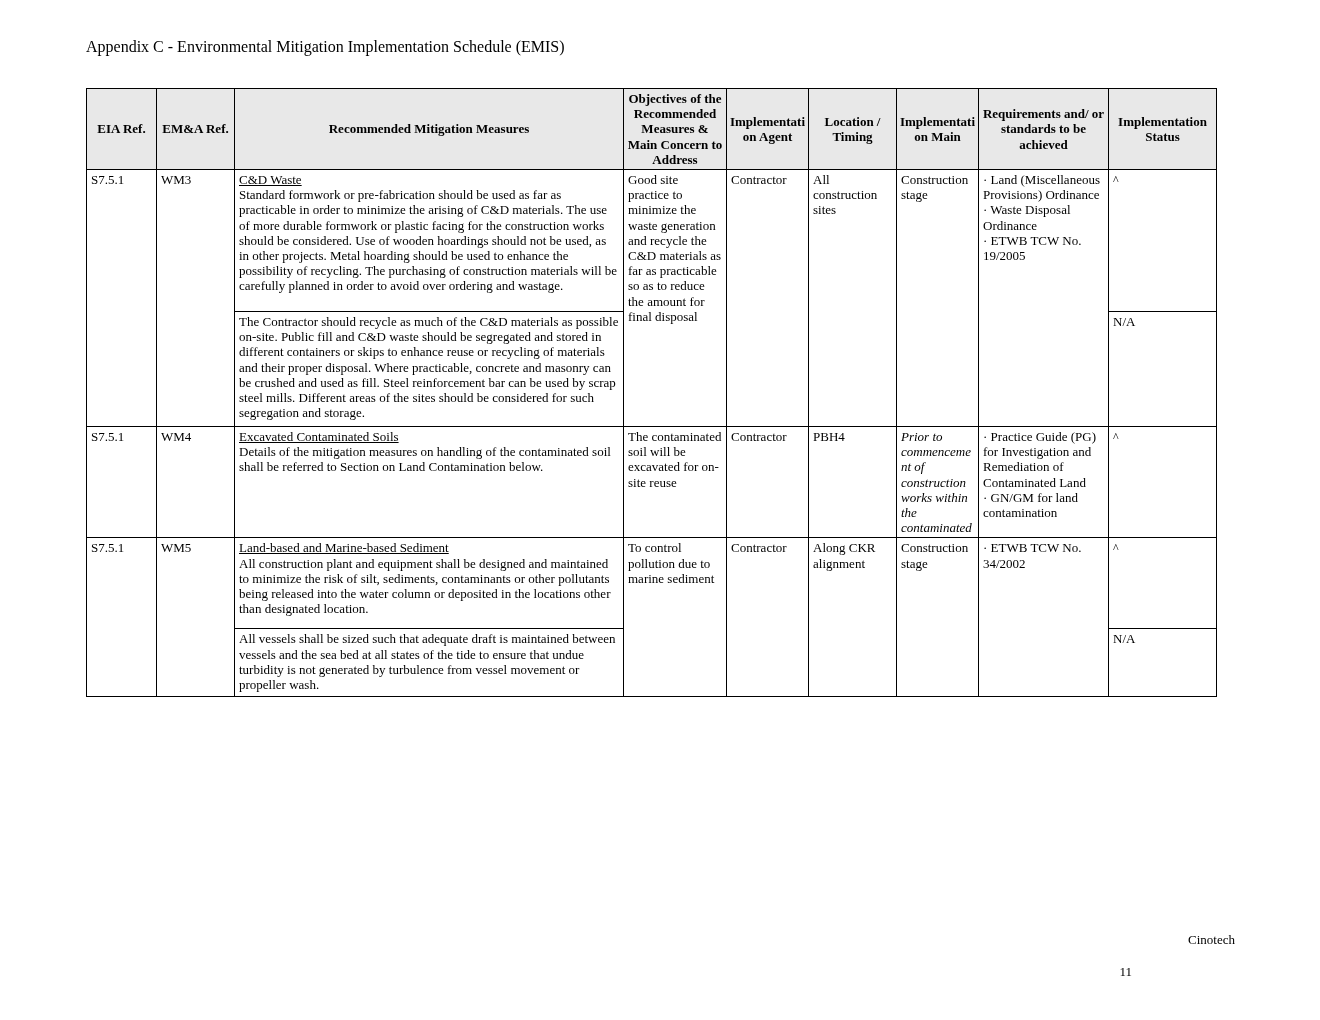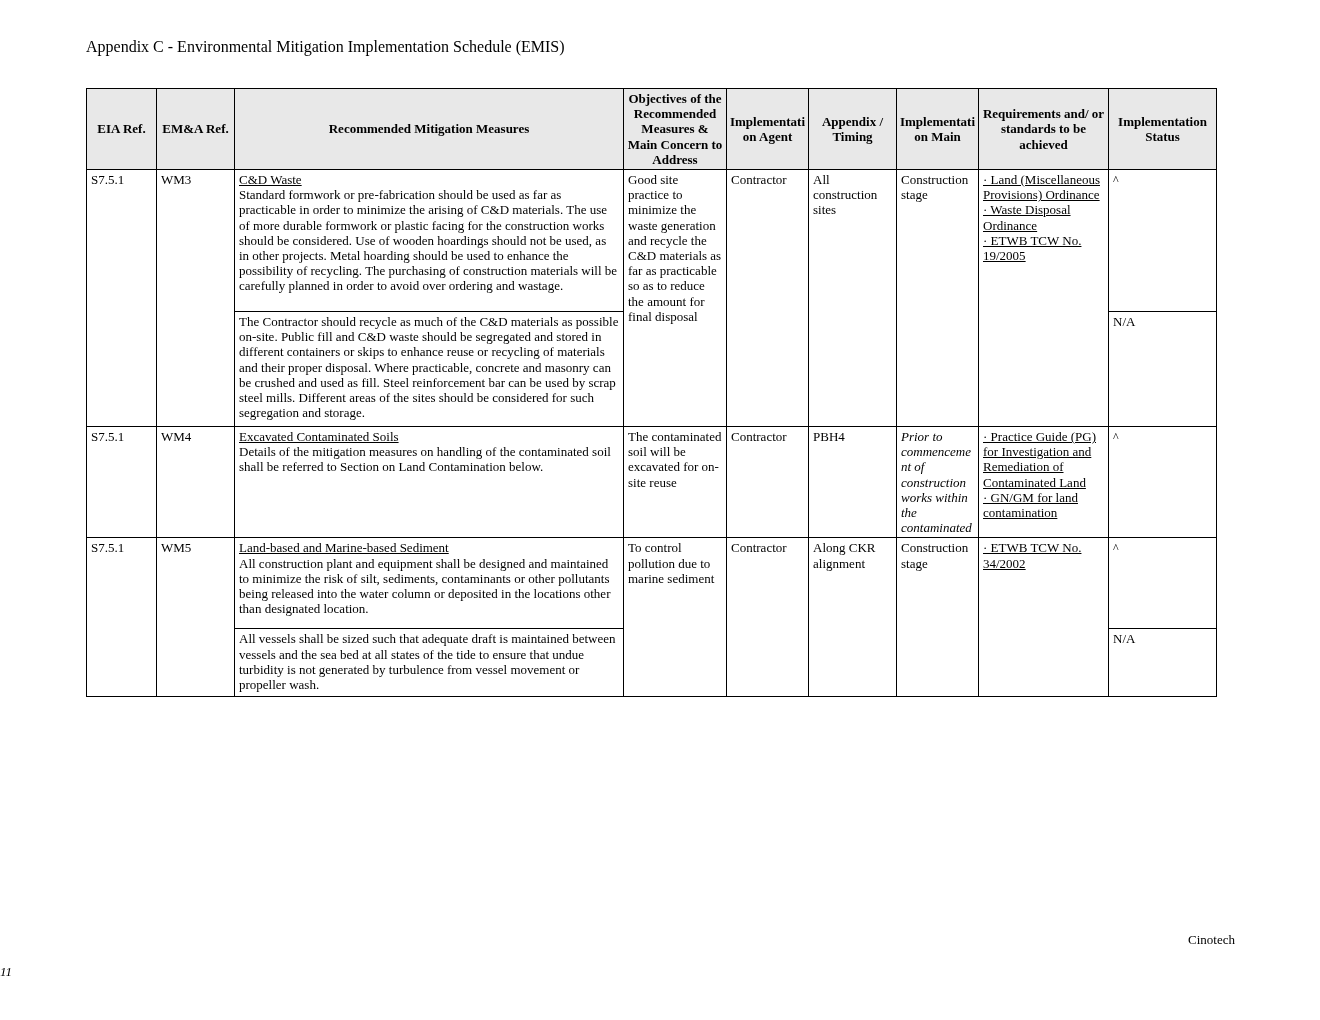--- a/index.html
+++ b/index.html
@@ -35,32 +35,31 @@
   }
   .emis-table thead th {
     background: #e8e8e8;
     font-weight: bold;
     text-align: center;
     vertical-align: middle;
     overflow-wrap: break-word;
     padding: 2px 2px;
   }
   td.center { text-align: left; }
-  td.prelines { white-space: pre-line; text-decoration: underline; }
+  td.prelines { white-space: pre-line; }
   td.breakword { overflow-wrap: break-word; font-style: italic; }
   .measure-title { text-decoration: underline; }
   .status-mark { font-size: 12px; }
   .page-number {
     position: absolute;
     top: 964px;
     left: 0;
     width: 1132px;
-    text-align: left;
+    text-align: right;
     font-size: 13px;
-    font-style: italic;
   }
   .footer-right {
     position: absolute;
     top: 932px;
     right: 85px;
     font-size: 13px;
   }
 </style>
 </head>
 <body>
@@ -79,21 +78,21 @@
     <col style="width:130px">
     <col style="width:108px">
   </colgroup>
   <thead>
     <tr style="height:77px;">
       <th>EIA Ref.</th>
       <th>EM&amp;A Ref.</th>
       <th>Recommended Mitigation Measures</th>
       <th>Objectives of the Recommended Measures &amp; Main Concern to Address</th>
       <th>Implementation Agent</th>
-      <th>Appendix / Timing</th>
+      <th>Location / Timing</th>
       <th>Implementation Main</th>
       <th>Requirements and/ or standards to be achieved</th>
       <th>Implementation Status</th>
     </tr>
   </thead>
   <tbody>
 
     <tr style="height:142px;">
       <td rowspan="2" class="center">S7.5.1</td>
       <td rowspan="2" class="center">WM3</td>

